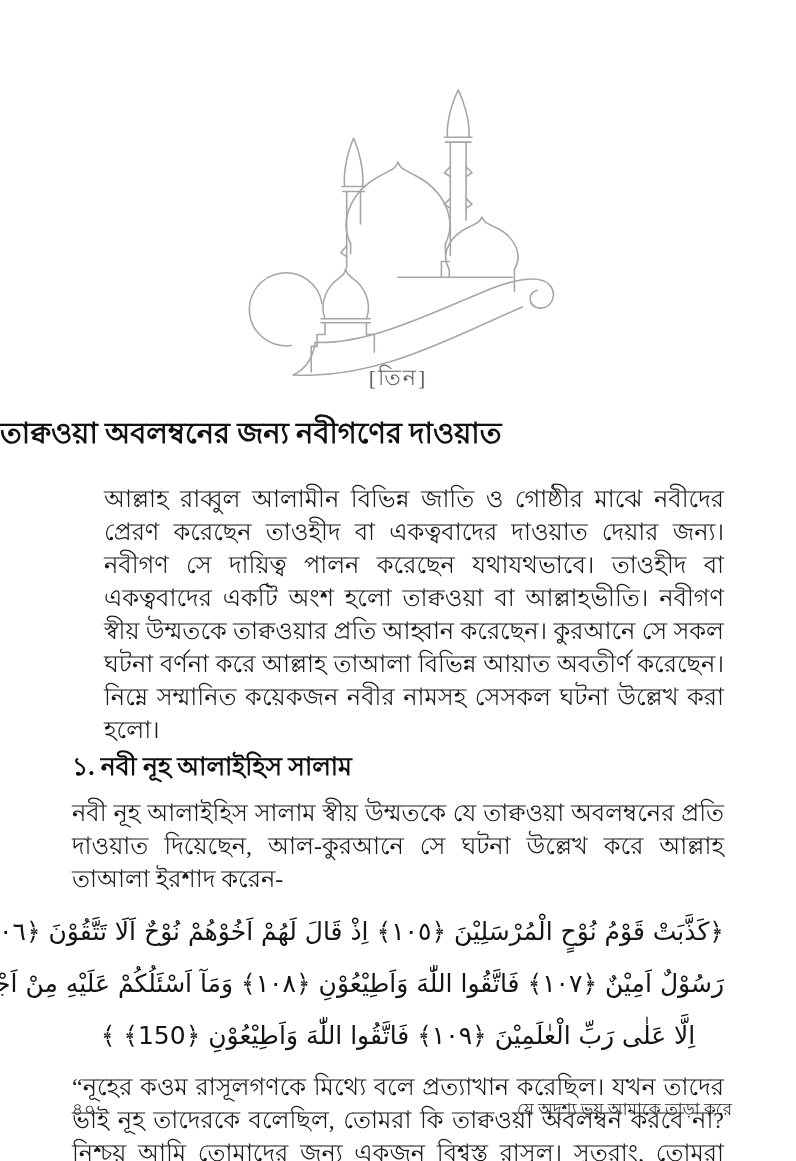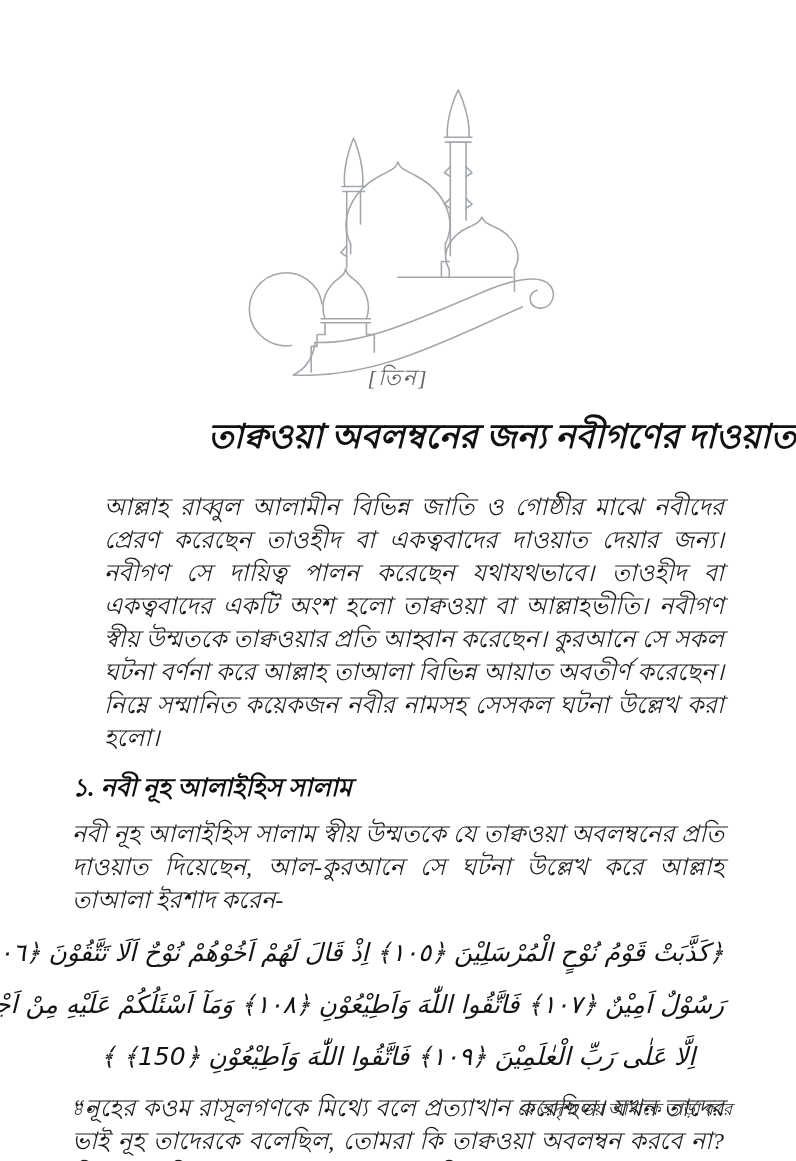--- a/index.html
+++ b/index.html
@@ -5,53 +5,52 @@
   * { margin:0; padding:0; box-sizing:border-box; }
   html,body { background:#e8e8e8; }
   .page {
     position:relative;
     width:796px; height:1161px;
     margin:0 auto;
     background:#ffffff;
     color:#1b1b1b;
     font-family:"Liberation Serif", serif;
     overflow:hidden;
-    font-style:italic;
   }
   .illustration-wrap {
     width:346px; height:296px;
     margin:80px auto 0 auto;
   }
   .illustration-wrap svg { width:100%; height:100%; display:block; }
   .chapter-marker {
     text-align:center;
     font-size:22px;
     color:#5f6368;
     letter-spacing:2px;
     margin-top:-16px;
   }
   .chapter-title {
-    text-align:right;
-    font-size:34px;
+    text-align:left;
+    font-size:29px;
     font-weight:700;
     margin-top:13px;
     color:#111;
   }
   .content { margin:0 72px; width:652px; }
   .body-para {
     font-size:24px;
     line-height:33px;
     text-align:justify;
     color:#1b1b1b;
   }
   .para-intro { margin-top:24px;margin-left:32px; }
   .section-heading {
     font-size:25px;
     font-weight:700;
-    margin-top:13px;
+    margin-top:0;
     color:#0f0f0f;
   }
   .para-lead { margin-top:7px; }
   .arabic-block {
     direction:rtl;
     font-family:"DejaVu Sans", sans-serif;
     font-size:25px;
     line-height:52px;
     text-align:center;
     color:#141414;

